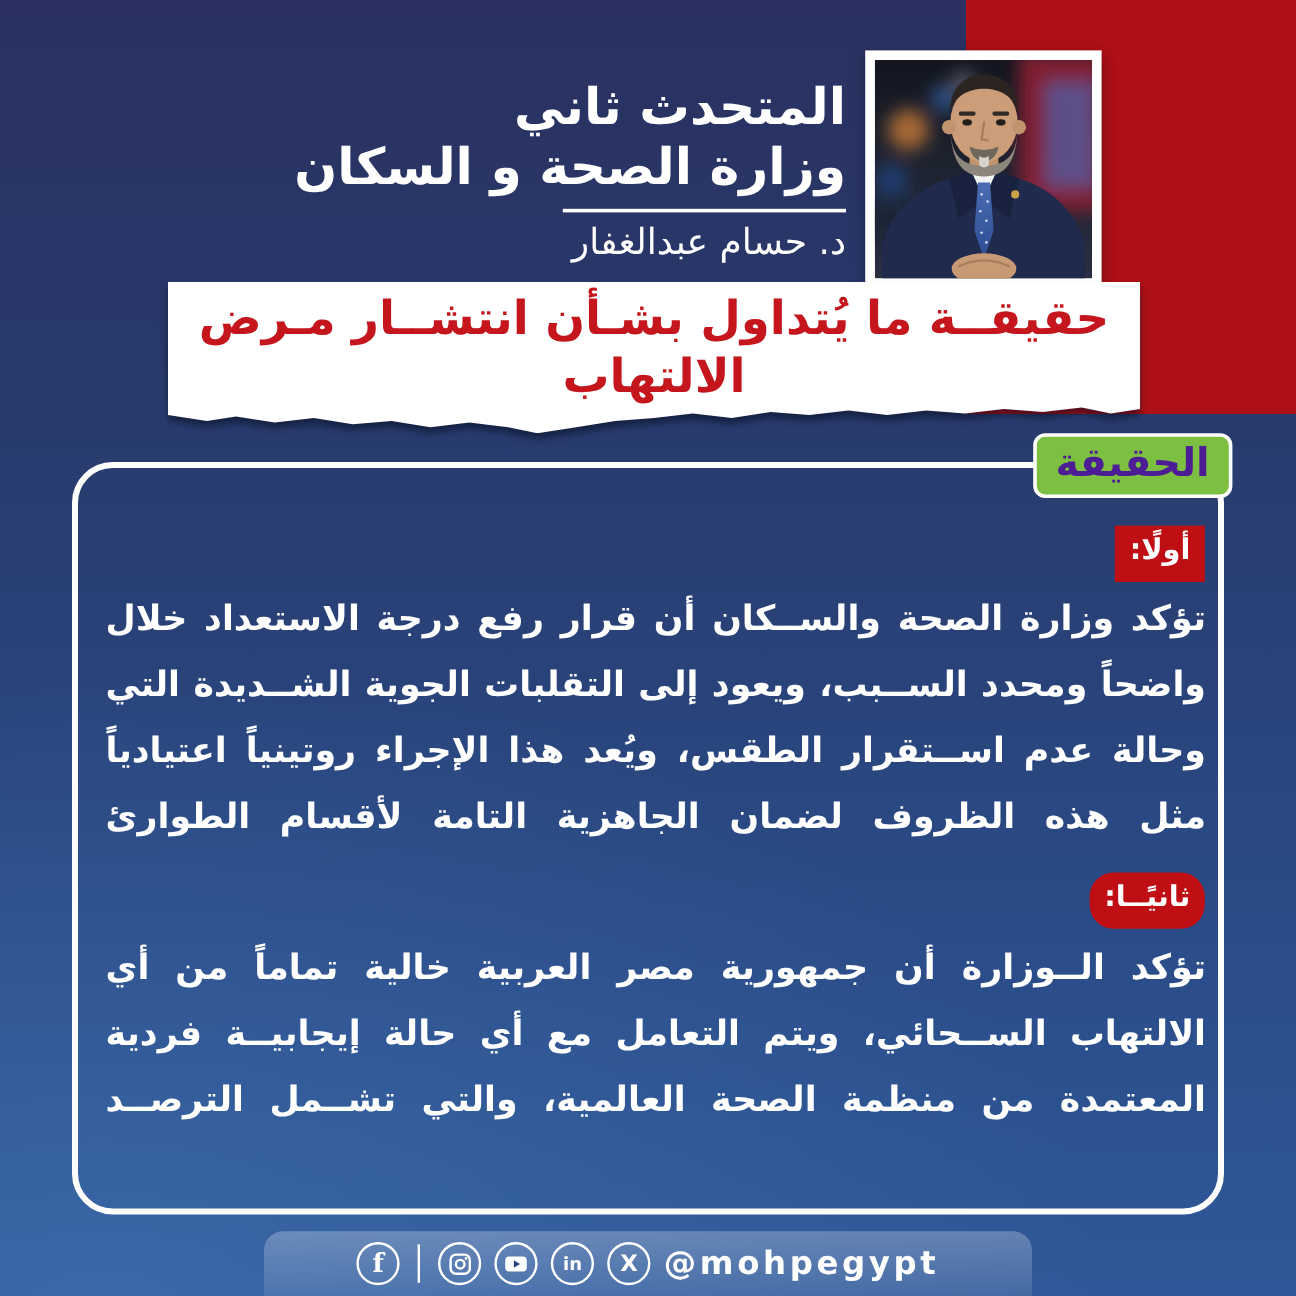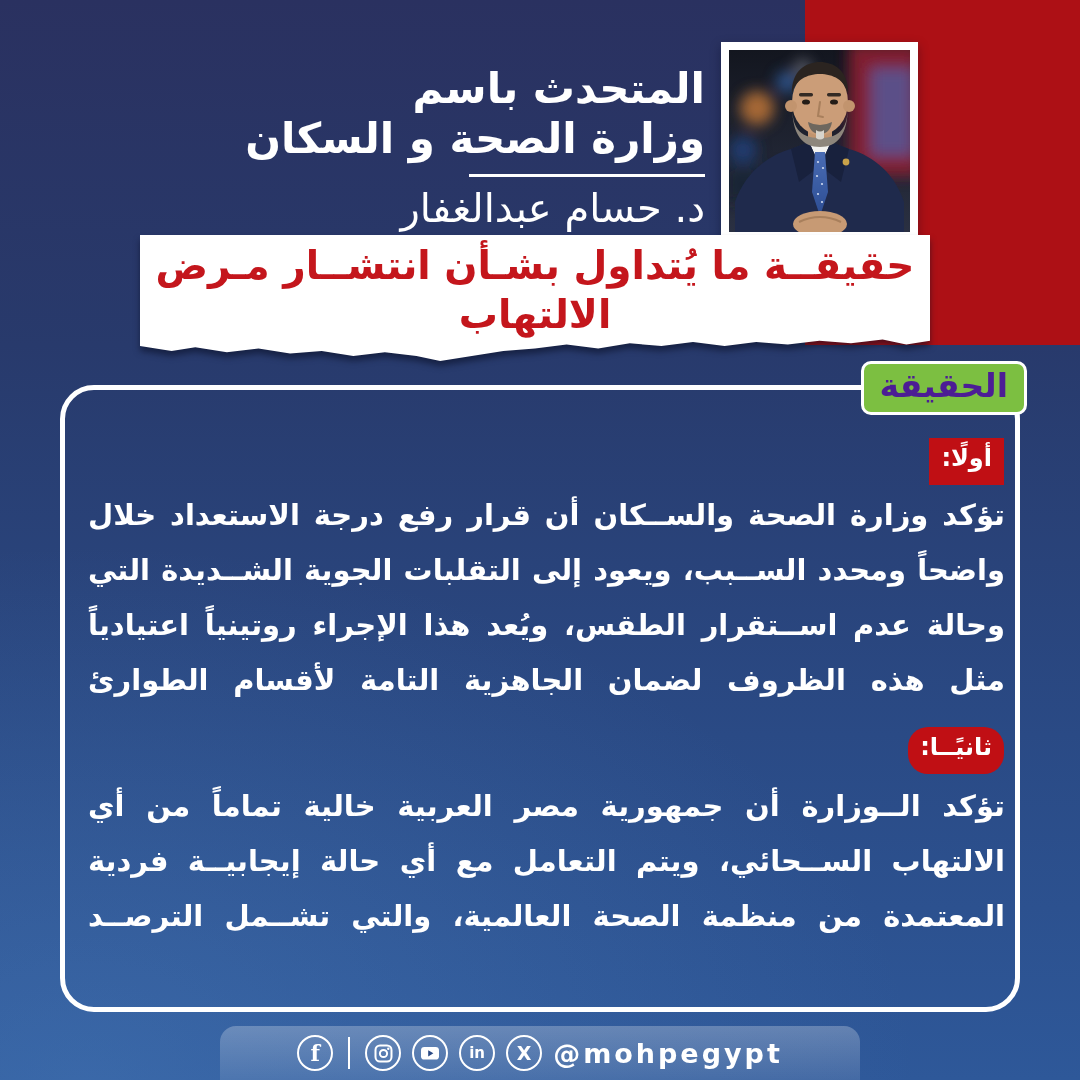--- a/index.html
+++ b/index.html
@@ -14,24 +14,24 @@
   .red-block{position:absolute;left:805px;top:0;width:275px;height:345px;background:#ad1015;z-index:1;}
   
   .photo-frame{position:absolute;left:721px;top:42px;width:197px;height:198px;background:#fff;
     box-sizing:border-box;padding:8px;z-index:2;box-shadow:0 4px 10px rgba(5,10,30,.35);}
   .photo-frame svg{display:block;width:100%;height:100%;}
   
   .header-title{position:absolute;top:64px;right:375px;z-index:2;text-align:right;direction:rtl;
     color:#fff;font-weight:bold;font-size:42px;line-height:50px;white-space:nowrap;}
   .header-underline{position:absolute;top:174px;right:375px;width:236px;height:3px;background:#fff;z-index:2;}
   .header-name{position:absolute;top:185px;right:375px;z-index:2;direction:rtl;color:#fff;
-    font-size:40px;white-space:nowrap;}
+    font-size:30px;white-space:nowrap;}
   
   .banner-wrap{position:absolute;left:140px;top:235px;width:790px;height:126px;z-index:3;
-    filter:drop-shadow(0 5px 3px rgba(8,12,35,.55));}
+    filter:drop-shadow(0 5px 3px rgba(8,12,35,.55));padding-left:20px;}
   .banner-shape{position:absolute;inset:0;background:#fff;
     clip-path:polygon(0 0,100% 0,100% 84%,97% 87%,94% 83%,90% 86%,86% 84%,82% 87%,78% 85%,74% 88%,70% 85%,66% 88%,62% 86%,58% 90%,54% 87%,50% 90%,46% 92%,42% 96%,38% 100%,35% 96%,31% 93%,27% 96%,23% 92%,19% 94%,15% 90%,11% 93%,7% 89%,4% 92%,0 88%);}
   .banner-text{position:absolute;inset:0;padding-top:6px;text-align:center;direction:rtl;
     color:#c4161c;font-weight:bold;font-size:39px;line-height:49px;}
   
   .truth-box{position:absolute;left:60px;top:385px;width:960px;height:627px;box-sizing:border-box;
     border:5px solid #fff;border-radius:34px;z-index:1;}
   .truth-badge{position:absolute;top:361px;right:53px;z-index:4;direction:rtl;
     background:#7cbf41;border:3px solid #fff;border-radius:10px;color:#4c1d95;
     font-weight:bold;font-size:33px;line-height:40px;padding:2px 16px 6px;}
@@ -124,21 +124,21 @@
       <ellipse cx="105" cy="52" rx="4" ry="2.6" fill="#241d18"></ellipse>
       <path d="M91,52 L89,66 L94,67" stroke="#a87f5c" stroke-width="2" fill="none" stroke-linecap="round"></path>
 
       <path d="M63,54 C63,86 74,97 91,97 C108,97 119,86 119,54 C119,76 113,88 91,88 C69,88 63,76 63,54 Z" fill="#8d867c"></path>
       <path d="M79,72 Q91,78 103,72 Q101,84 91,84 Q81,84 79,72 Z" fill="#6e675e"></path>
       <path d="M87,80 Q91,83 95,80 L95,88 Q91,91 87,88 Z" fill="#d8d4cc"></path>
     </svg>
   </div>
 
   <div class="header-title">
-    <div>المتحدث باسم</div>
+    <div>المتحدث ثاني</div>
     <div>وزارة الصحة و السكان</div>
   </div>
   <div class="header-underline"></div>
   <div class="header-name">د. حسام عبدالغفار</div>
 
   <div class="banner-wrap">
     <div class="banner-shape"></div>
     <div class="banner-text">
       <div>حقيقــة ما يُتداول بشـأن انتشــار مـرض الالتهاب</div>
     </div>

